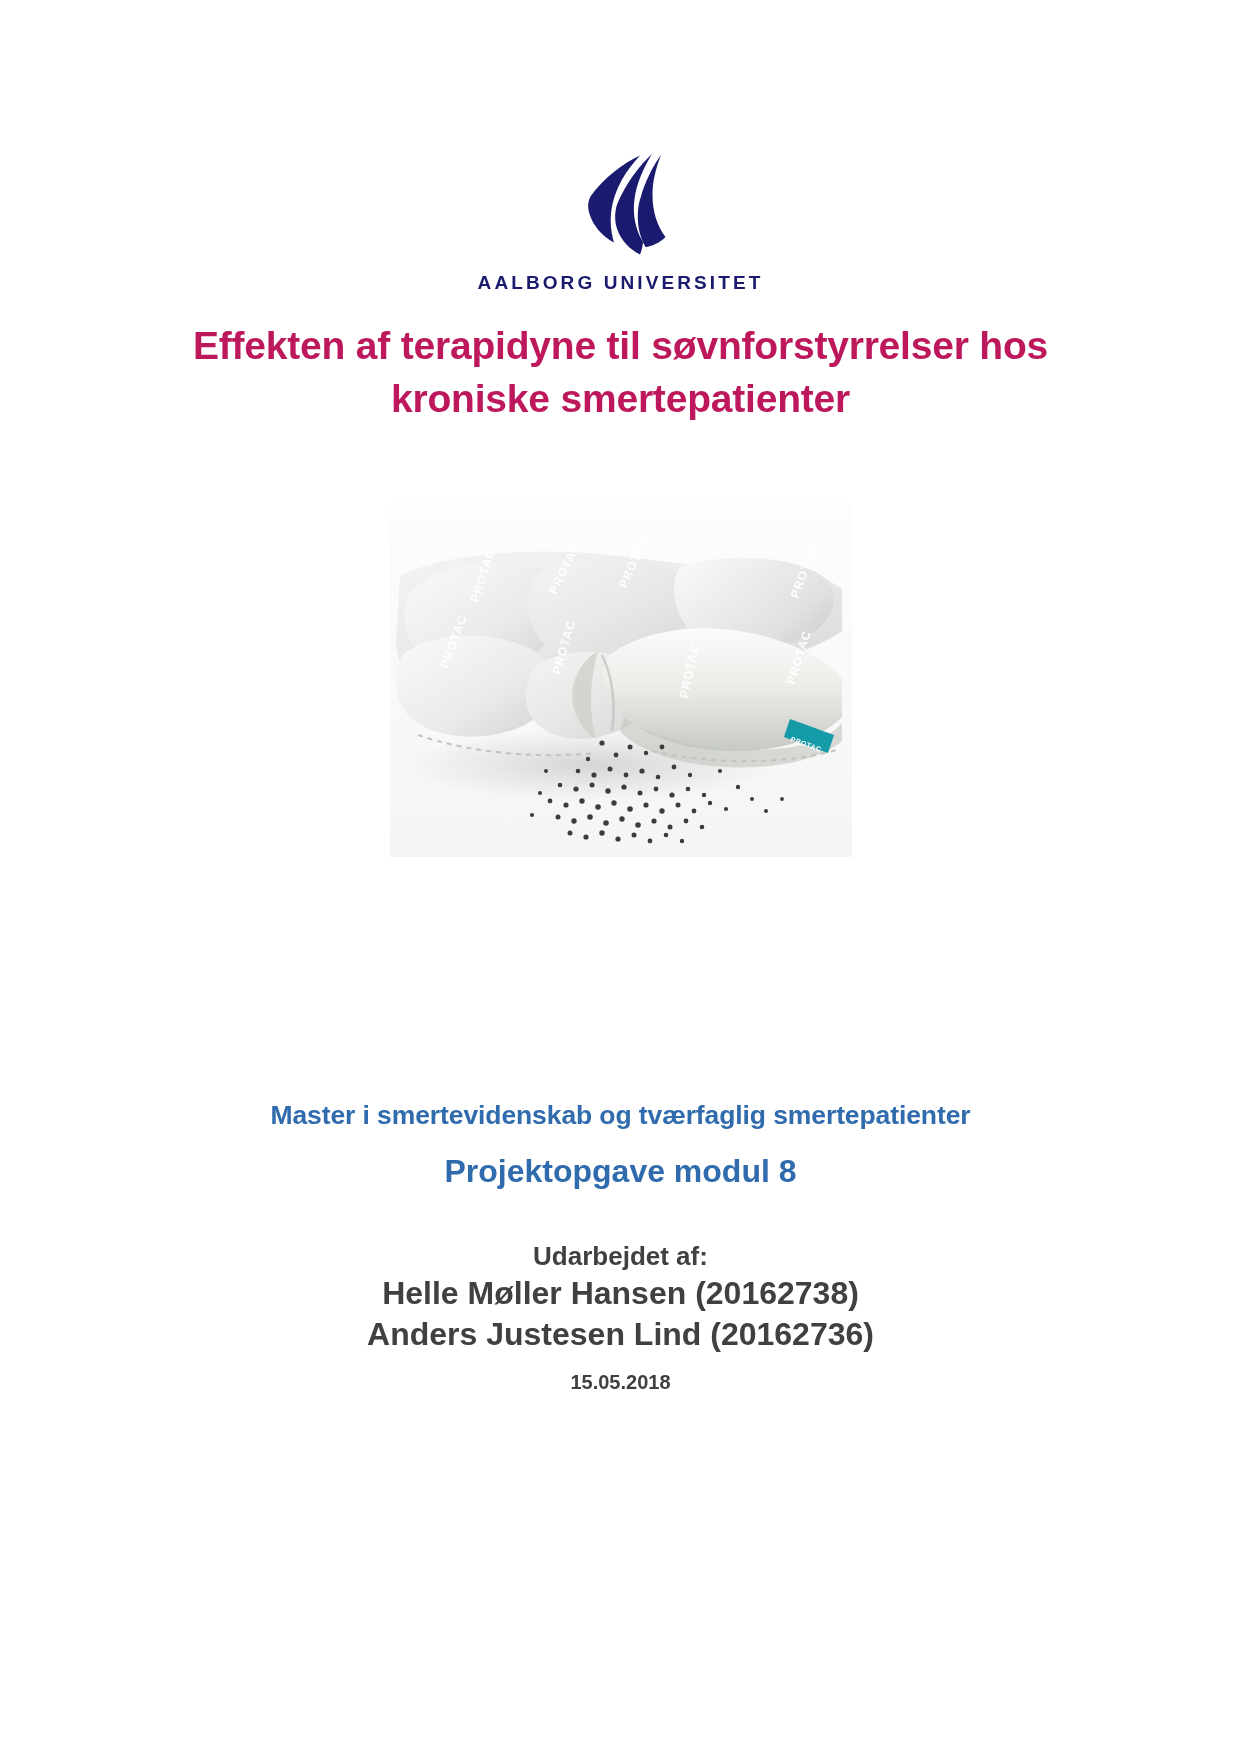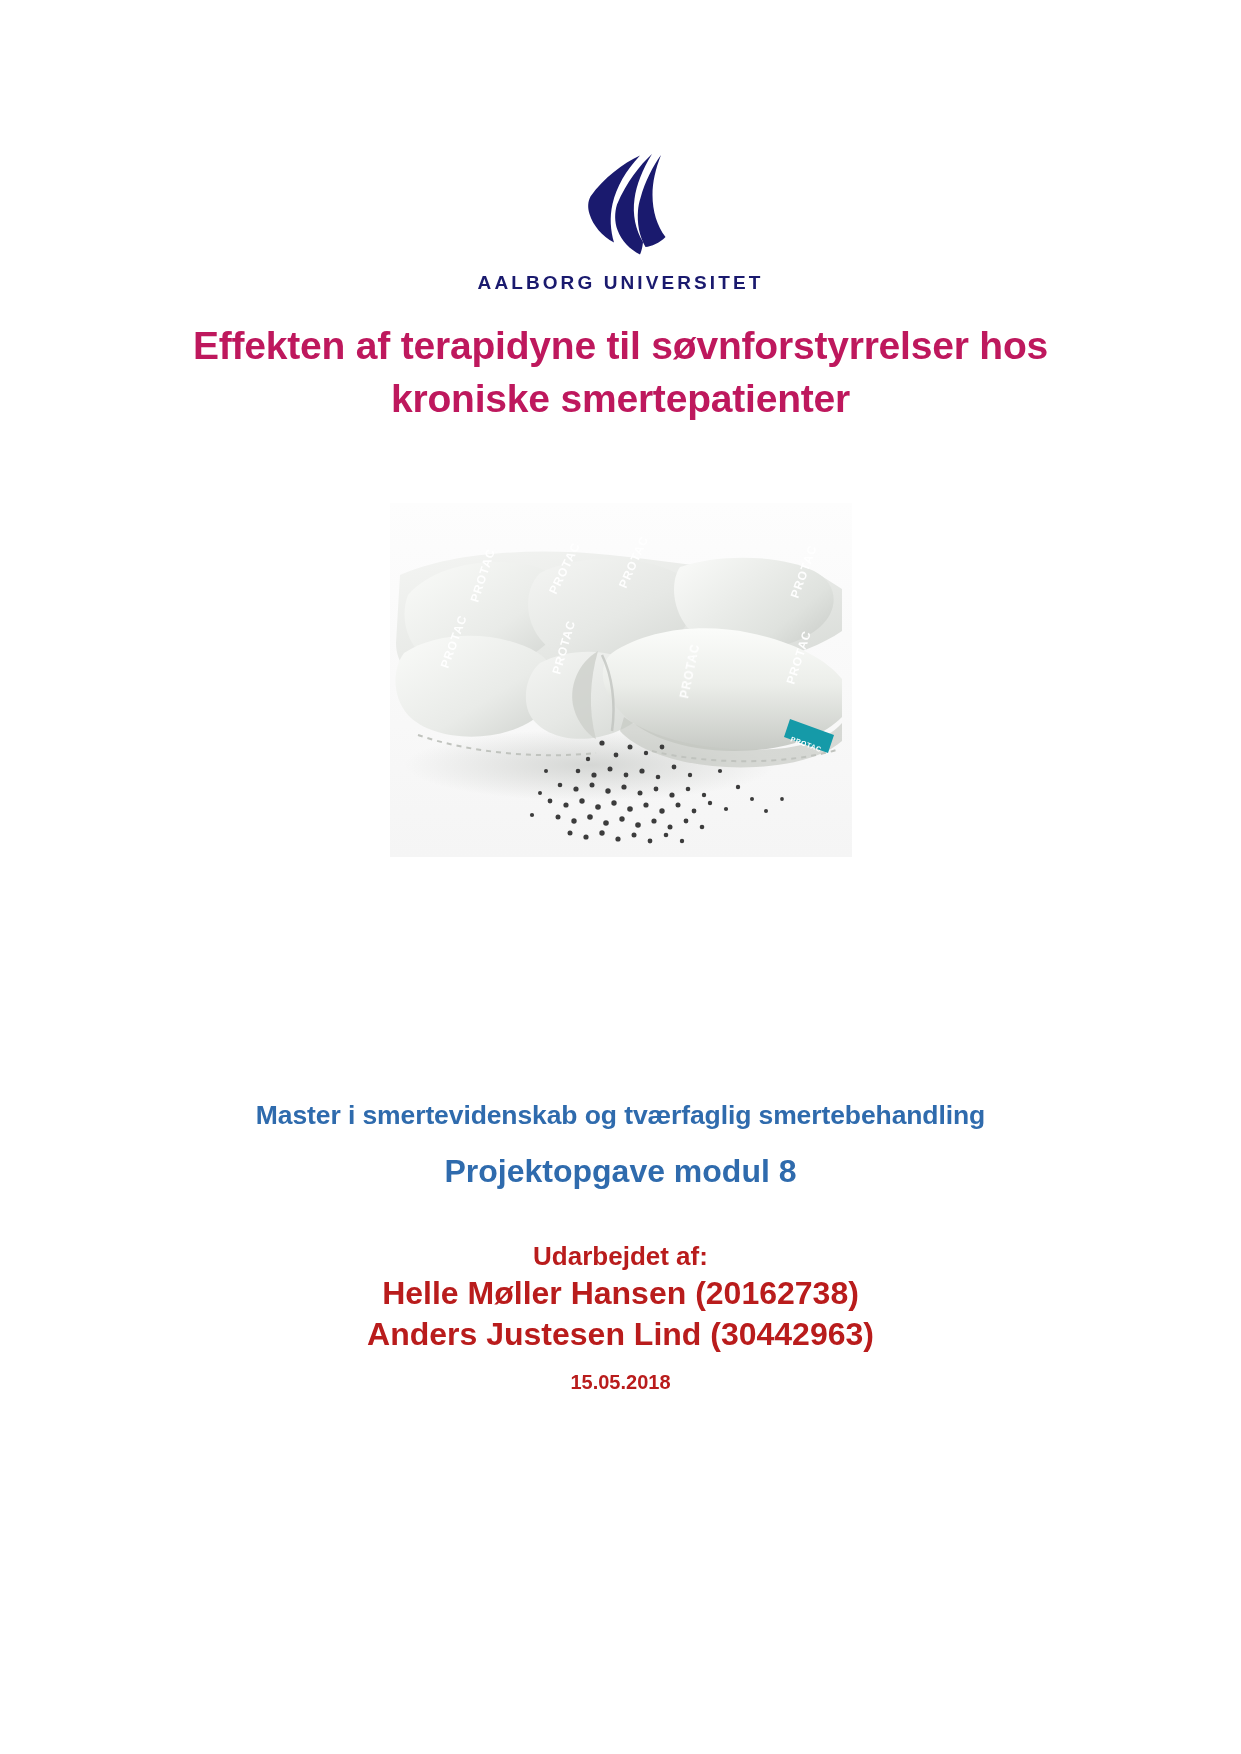--- a/index.html
+++ b/index.html
@@ -101,21 +101,21 @@
     font-weight: bold;
     font-size: 32px;
     color: #2f6bad;
     text-align: center;
   }
   .authors {
     margin-top: 50px;
     text-align: center;
     font-family: "Liberation Sans", sans-serif;
     font-weight: bold;
-    color: #b91c1c;
+    color: #404040;
   }
   .authors .by {
     font-size: 26px;
     line-height: 1.28;
   }
   .authors .person {
     font-size: 32px;
     line-height: 1.28;
   }
   .authors .date {
@@ -277,25 +277,25 @@
           <circle cx="150" cy="290" r="2.0"></circle>
         <circle cx="142" cy="312" r="2.1"></circle>
           <circle cx="376" cy="308" r="2.0"></circle>
         <circle cx="392" cy="296" r="1.9"></circle>
           <circle cx="156" cy="268" r="2.0"></circle>
       </g>
     </svg>
   </div>
 
   <div class="lower">
-    <div class="programme">Master i smertevidenskab og tværfaglig smertebehandling</div>
+    <div class="programme">Master i smertevidenskab og tværfaglig smertepatienter</div>
 
     <div class="module">Projektopgave modul 8</div>
 
     <div class="authors">
       <div class="by">Udarbejdet af:</div>
       <div class="person">Helle Møller Hansen (20162738)</div>
-      <div class="person">Anders Justesen Lind (30442963)</div>
+      <div class="person">Anders Justesen Lind (20162736)</div>
       <div class="date">15.05.2018</div>
     </div>
   </div>
 
 </div>
 
 </body></html>

